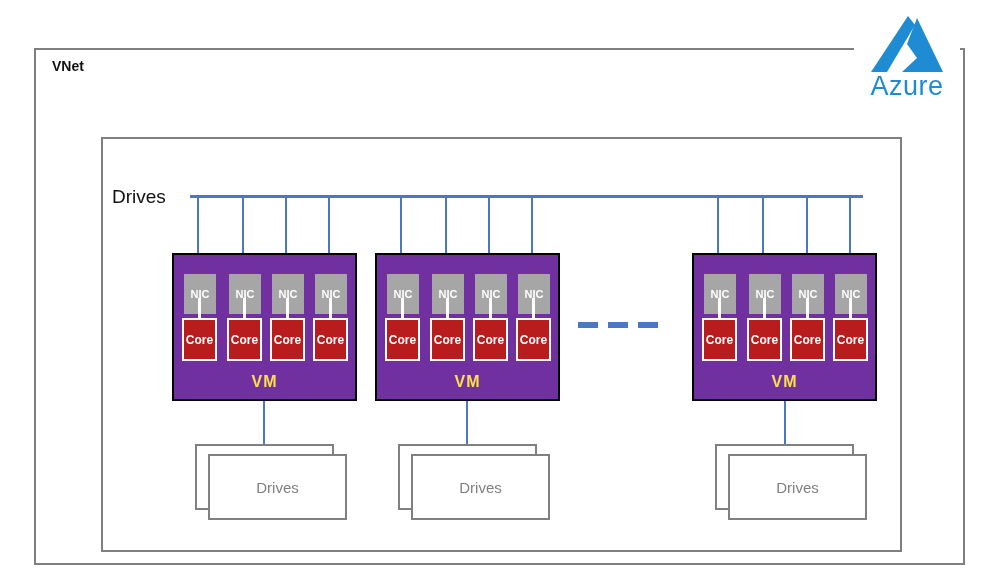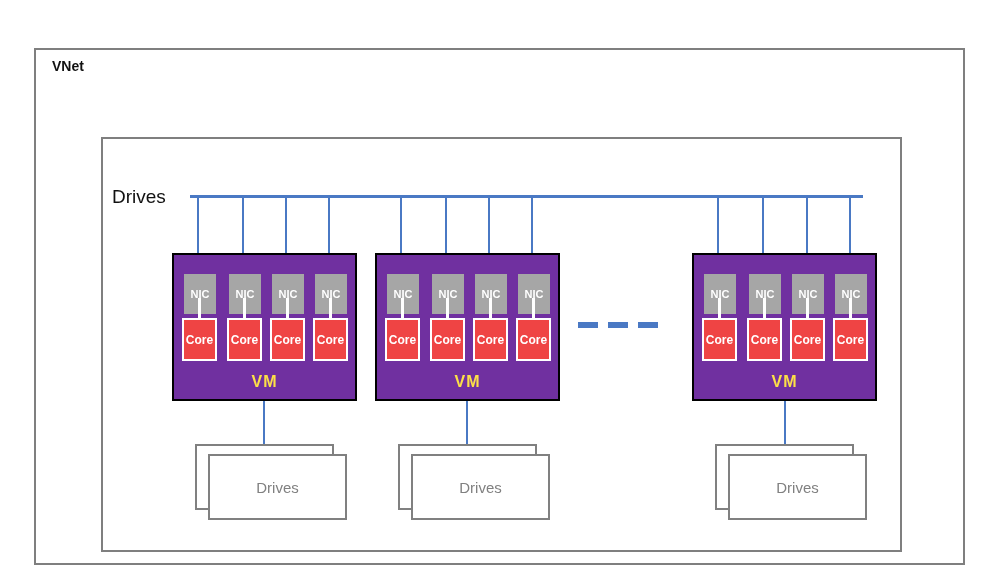--- a/index.html
+++ b/index.html
@@ -40,21 +40,21 @@
   }
   .nic{
     position:absolute;top:19px;width:32px;height:40px;background:#a6a6a6;
     display:flex;align-items:center;justify-content:center;
     color:#fff;font-size:11px;font-weight:bold;
   }
   .stem{
     position:absolute;top:43px;width:3px;height:21px;background:#ffffff;
   }
   .core{
-    position:absolute;top:63px;width:31px;height:39px;background:#ef4444;border:2px solid #ffffff;
+    position:absolute;top:63px;width:31px;height:39px;background:#b91c1c;border:2px solid #ffffff;
     display:flex;align-items:center;justify-content:center;
     color:#fff;font-size:12px;font-weight:bold;
   }
   .vm-label{
     position:absolute;left:0;right:0;bottom:8px;text-align:center;
     color:#fde047;font-size:16px;font-weight:bold;letter-spacing:1px;
   }
   .drive-connector{
     position:absolute;top:401px;width:2px;height:43px;background:#4a79c4;
   }
@@ -72,20 +72,27 @@
   }
 </style>
 </head>
 <body>
 
 <div class="canvas">
 
   <div class="outer-frame"></div>
   <div class="vnet-label">VNet</div>
 
+  <div class="azure-logo">
+    <svg width="74" height="60" viewBox="0 0 72 60">
+      <polygon points="37,4 44,13 16,60 0,60" fill="#1e8bd3"></polygon>
+      <polygon points="46,6 72,60 31,60 46,46 36,32" fill="#1e8bd3"></polygon>
+    </svg>
+    <div class="azure-word">Azure</div>
+  </div>
 
   <div class="inner-frame"></div>
   <div class="subnet-label">Drives</div>
   <div class="subnet-line"></div>
 
   <div class="net-connector" style="left:197px"></div>
   <div class="net-connector" style="left:242px"></div>
   <div class="net-connector" style="left:285px"></div>
   <div class="net-connector" style="left:328px"></div>
 

